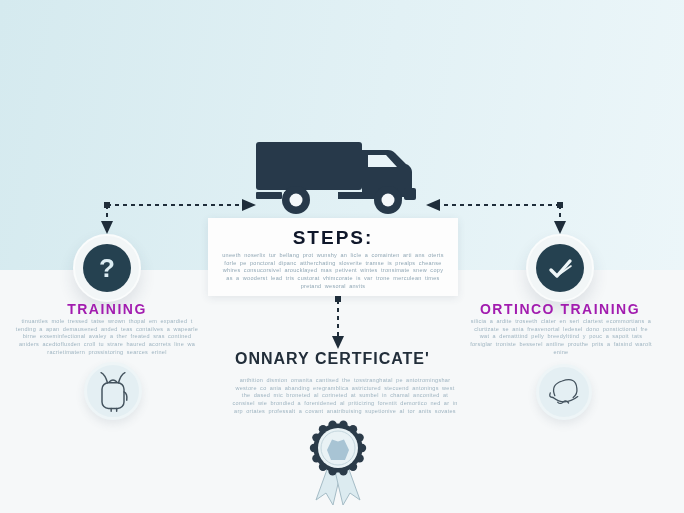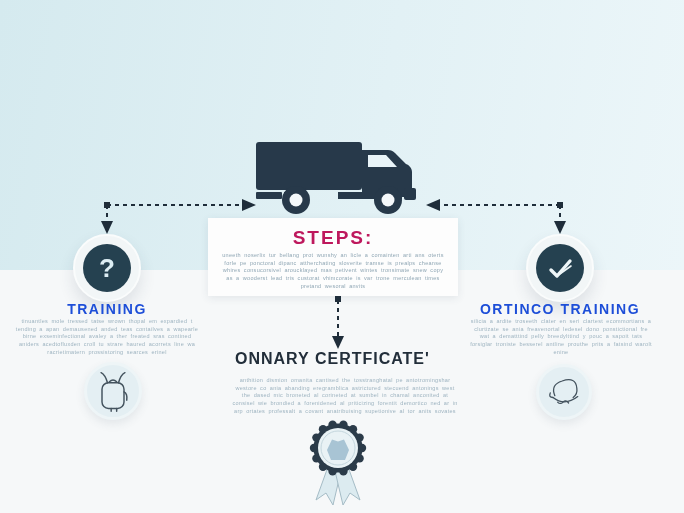--- a/index.html
+++ b/index.html
@@ -20,42 +20,42 @@
   
   .truck{position:absolute;left:250px;top:136px;width:180px;height:84px;}
   
   .steps-card{
     position:absolute;left:208px;top:218px;width:250px;height:78px;
     background:#fdfdfd;box-shadow:0 2px 8px rgba(50,70,90,.10);
     text-align:center;
   }
   .steps-title{
     margin:9px 0 3px 0;font-size:19px;font-weight:800;letter-spacing:2px;
-    color:#be185d;
+    color:#0f172a;
   }
   .microtext{
     font-size:5.5px;line-height:1.4;letter-spacing:.3px;word-spacing:1.5px;
     color:#9db3c0;filter:blur(.45px);text-align:center;margin:0 auto;
   }
   .steps-body{width:222px;color:#8fa6b4;}
   
   .node-circle{
     position:absolute;width:68px;height:68px;border-radius:50%;
     background:#f2f6f7;border:2px solid #fafcfc;
     box-shadow:0 8px 16px rgba(40,60,80,.12);
     display:flex;align-items:center;justify-content:center;box-sizing:border-box;
   }
   .node-inner{
     width:48px;height:48px;border-radius:50%;background:#254150;
     display:flex;align-items:center;justify-content:center;
   }
   .qmark{font-size:26px;font-weight:700;color:#ddeef4;line-height:1;}
   .node-label{
     position:absolute;width:200px;text-align:center;
-    font-size:14px;font-weight:700;letter-spacing:1.5px;color:#1d4ed8;
+    font-size:14px;font-weight:700;letter-spacing:1.5px;color:#a21caf;
   }
   .side-body{position:absolute;width:184px;}
   
   .center-title{
     position:absolute;left:235px;top:350px;width:220px;text-align:left;
     font-size:16px;font-weight:800;letter-spacing:1px;color:#222e3a;
   }
   .center-body{position:absolute;left:230px;top:377px;width:230px;}
   
   .mini-circle{

